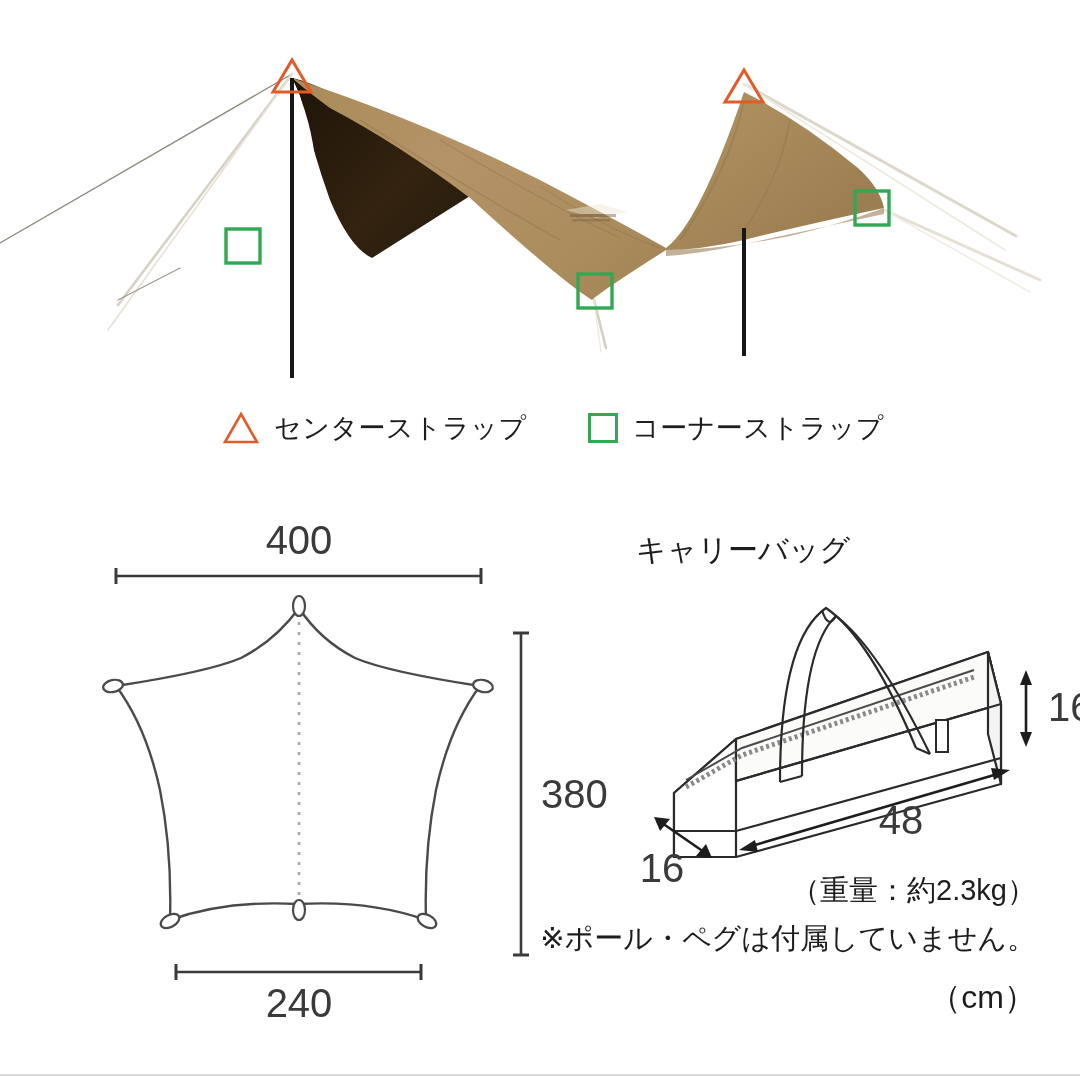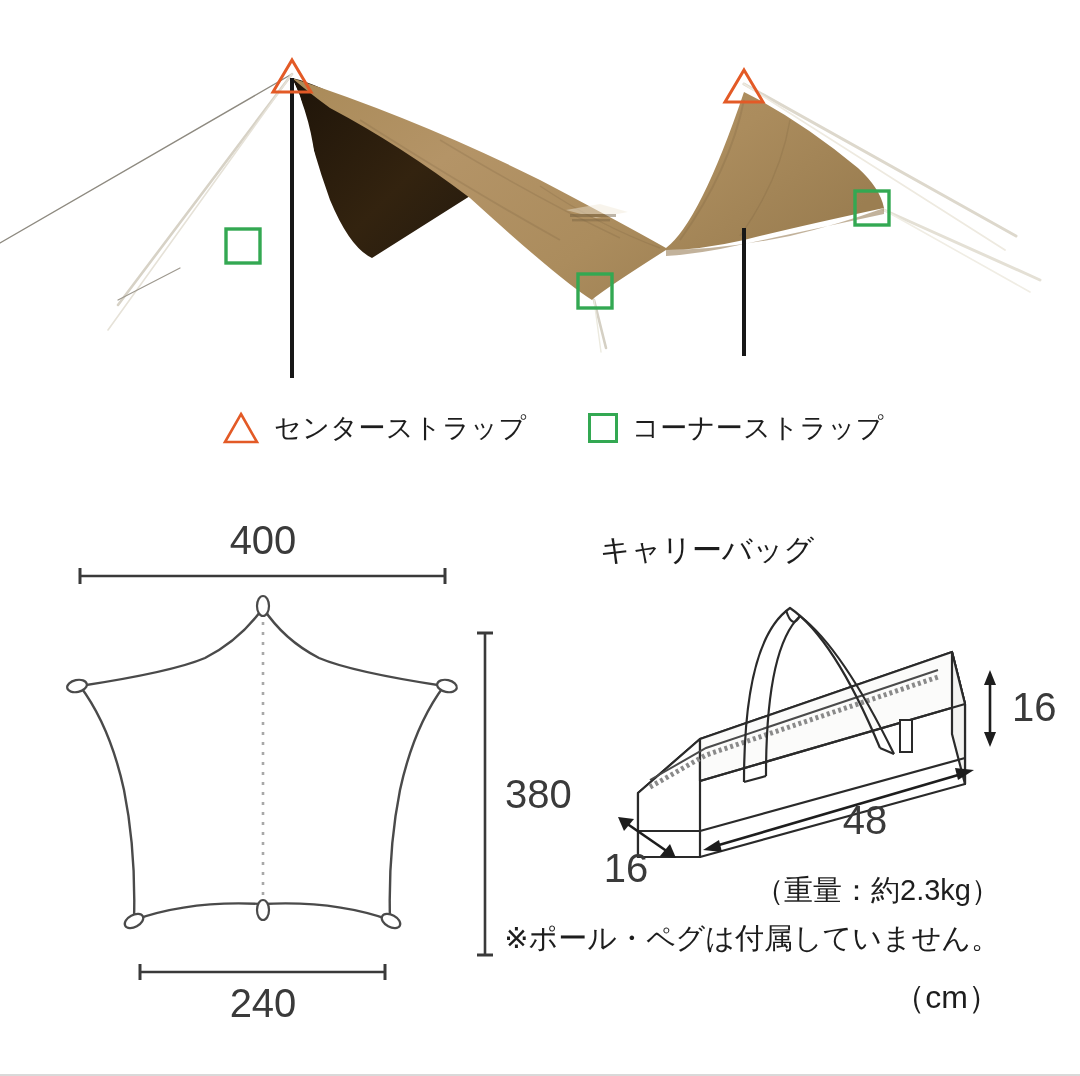--- a/index.html
+++ b/index.html
@@ -73,20 +73,21 @@
     background: transparent;
   }
 
   
   #diagram-area {
     position: absolute;
     left: 0;
     top: 490px;
     width: 889px;
     height: 560px;
+    padding-left: 36px;
   }
   #diagram-svg { display: block; }
 
   .dim-text {
     font-family: "Liberation Sans", "DejaVu Sans", sans-serif;
     font-size: 40px;
     fill: #3a3a3a;
   }
   .bag-title-text {
     font-family: "Liberation Sans", "DejaVu Sans", sans-serif;

